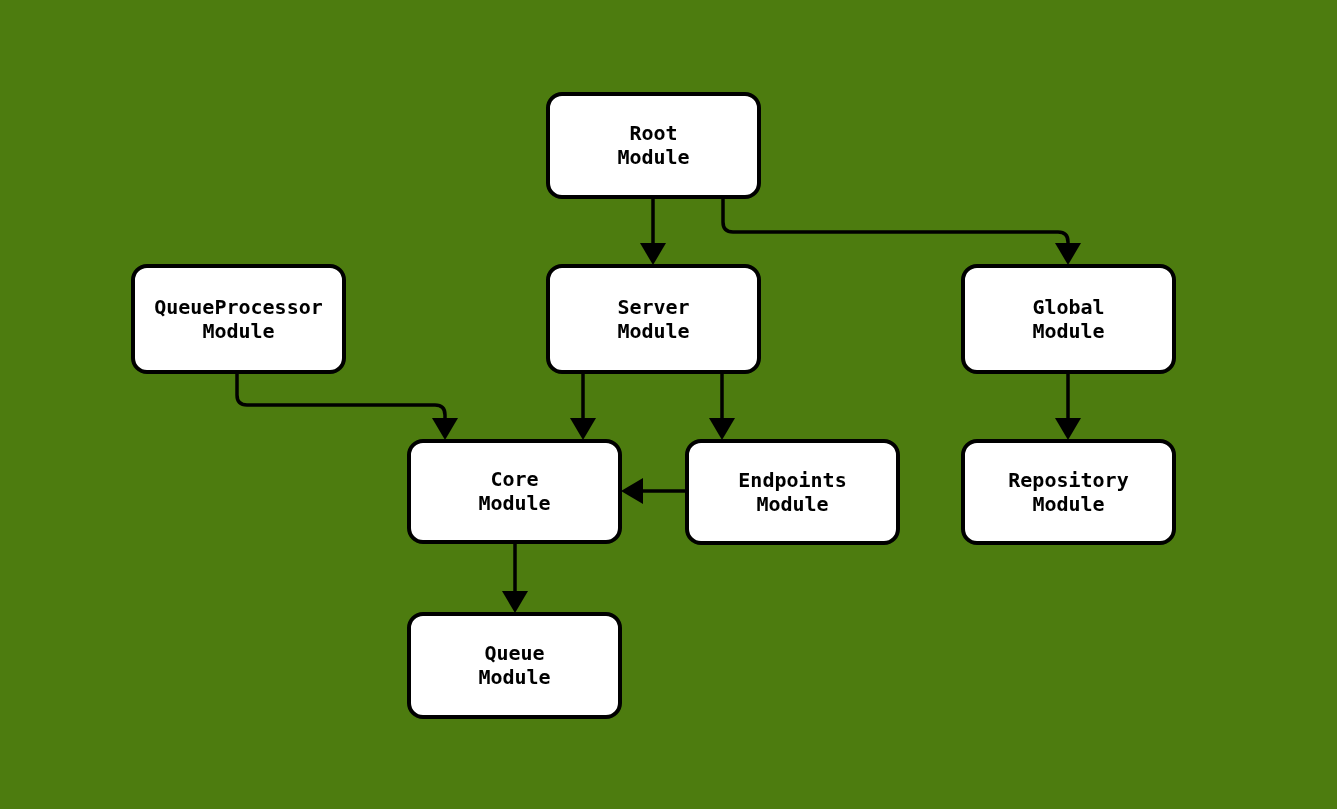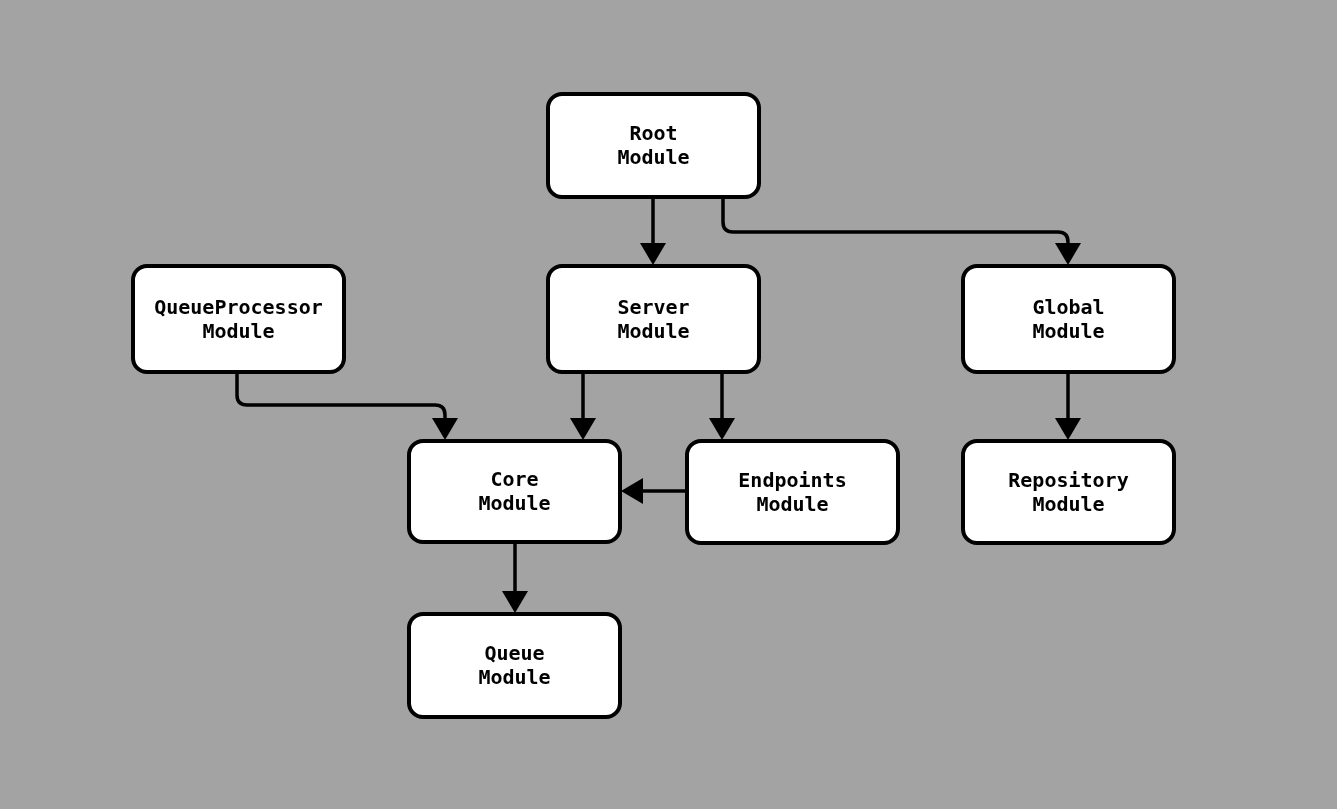--- a/index.html
+++ b/index.html
@@ -4,21 +4,21 @@
 <style>
   html, body {
     margin: 0;
     padding: 0;
     background: #ffffff;
   }
   #diagram-root {
     position: relative;
     width: 1337px;
     height: 809px;
-    background: #a3a3a3;
+    background: #4d7c0f;
     overflow: hidden;
     font-family: "DejaVu Sans Mono", "Liberation Mono", monospace;
   }
   svg.canvas {
     position: absolute;
     top: 0;
     left: 0;
     width: 1337px;
     height: 809px;
   }

